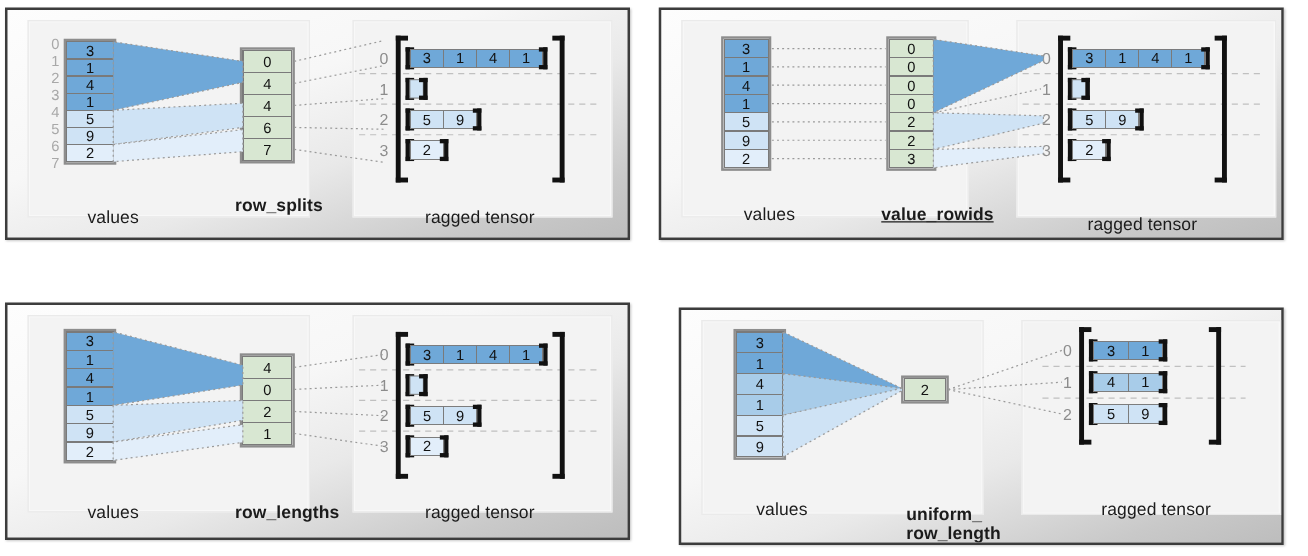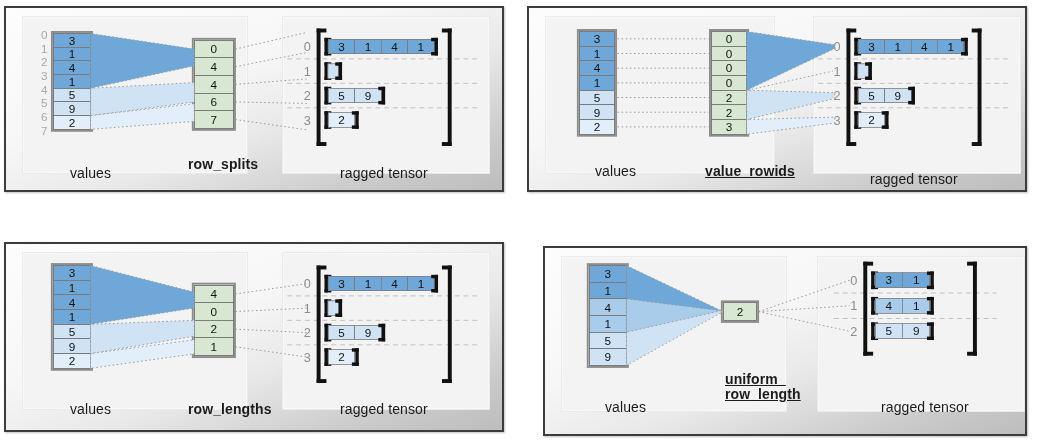--- a/index.html
+++ b/index.html
@@ -508,18 +508,18 @@
             <rect x="387" y="90.5" width="7" height="3.5" fill="#111111"></rect>
           </g>
           <polygon points="80,18 80,52 177,66 177,64" fill="#6fa8d8" stroke="#9a9a9a" stroke-width="1" stroke-dasharray="1.6 2.6"></polygon>
           <polygon points="80,52 80,86 177,66 177,64" fill="#a8cce9" stroke="#9a9a9a" stroke-width="1" stroke-dasharray="1.6 2.6"></polygon>
           <polygon points="80,86 80,120 177,66 177,64" fill="#cfe3f5" stroke="#9a9a9a" stroke-width="1" stroke-dasharray="1.6 2.6"></polygon>
           <line x1="215" y1="65" x2="308" y2="33" stroke="#9a9a9a" stroke-width="1" stroke-dasharray="1.6 2.6" stroke-linecap="butt"></line>
           <line x1="215" y1="65" x2="308" y2="59" stroke="#9a9a9a" stroke-width="1" stroke-dasharray="1.6 2.6" stroke-linecap="butt"></line>
           <line x1="215" y1="65" x2="308" y2="85" stroke="#9a9a9a" stroke-width="1" stroke-dasharray="1.6 2.6" stroke-linecap="butt"></line>
         </svg>
         <div class="caption" style="left: 60px; top: 152px; width: 60px;">values</div>
-        <div class="caption bold" style="left: 180px; top: 124px; width: 110px; text-decoration: underline;">uniform_
+        <div class="caption bold" style="left: 180px; top: 156px; width: 110px;">uniform_
 row_length</div>
         <div class="caption" style="left: 336px; top: 152px; width: 100px;">ragged tensor</div>
       </div>
     </div>
   </div>
 
 </body></html>

